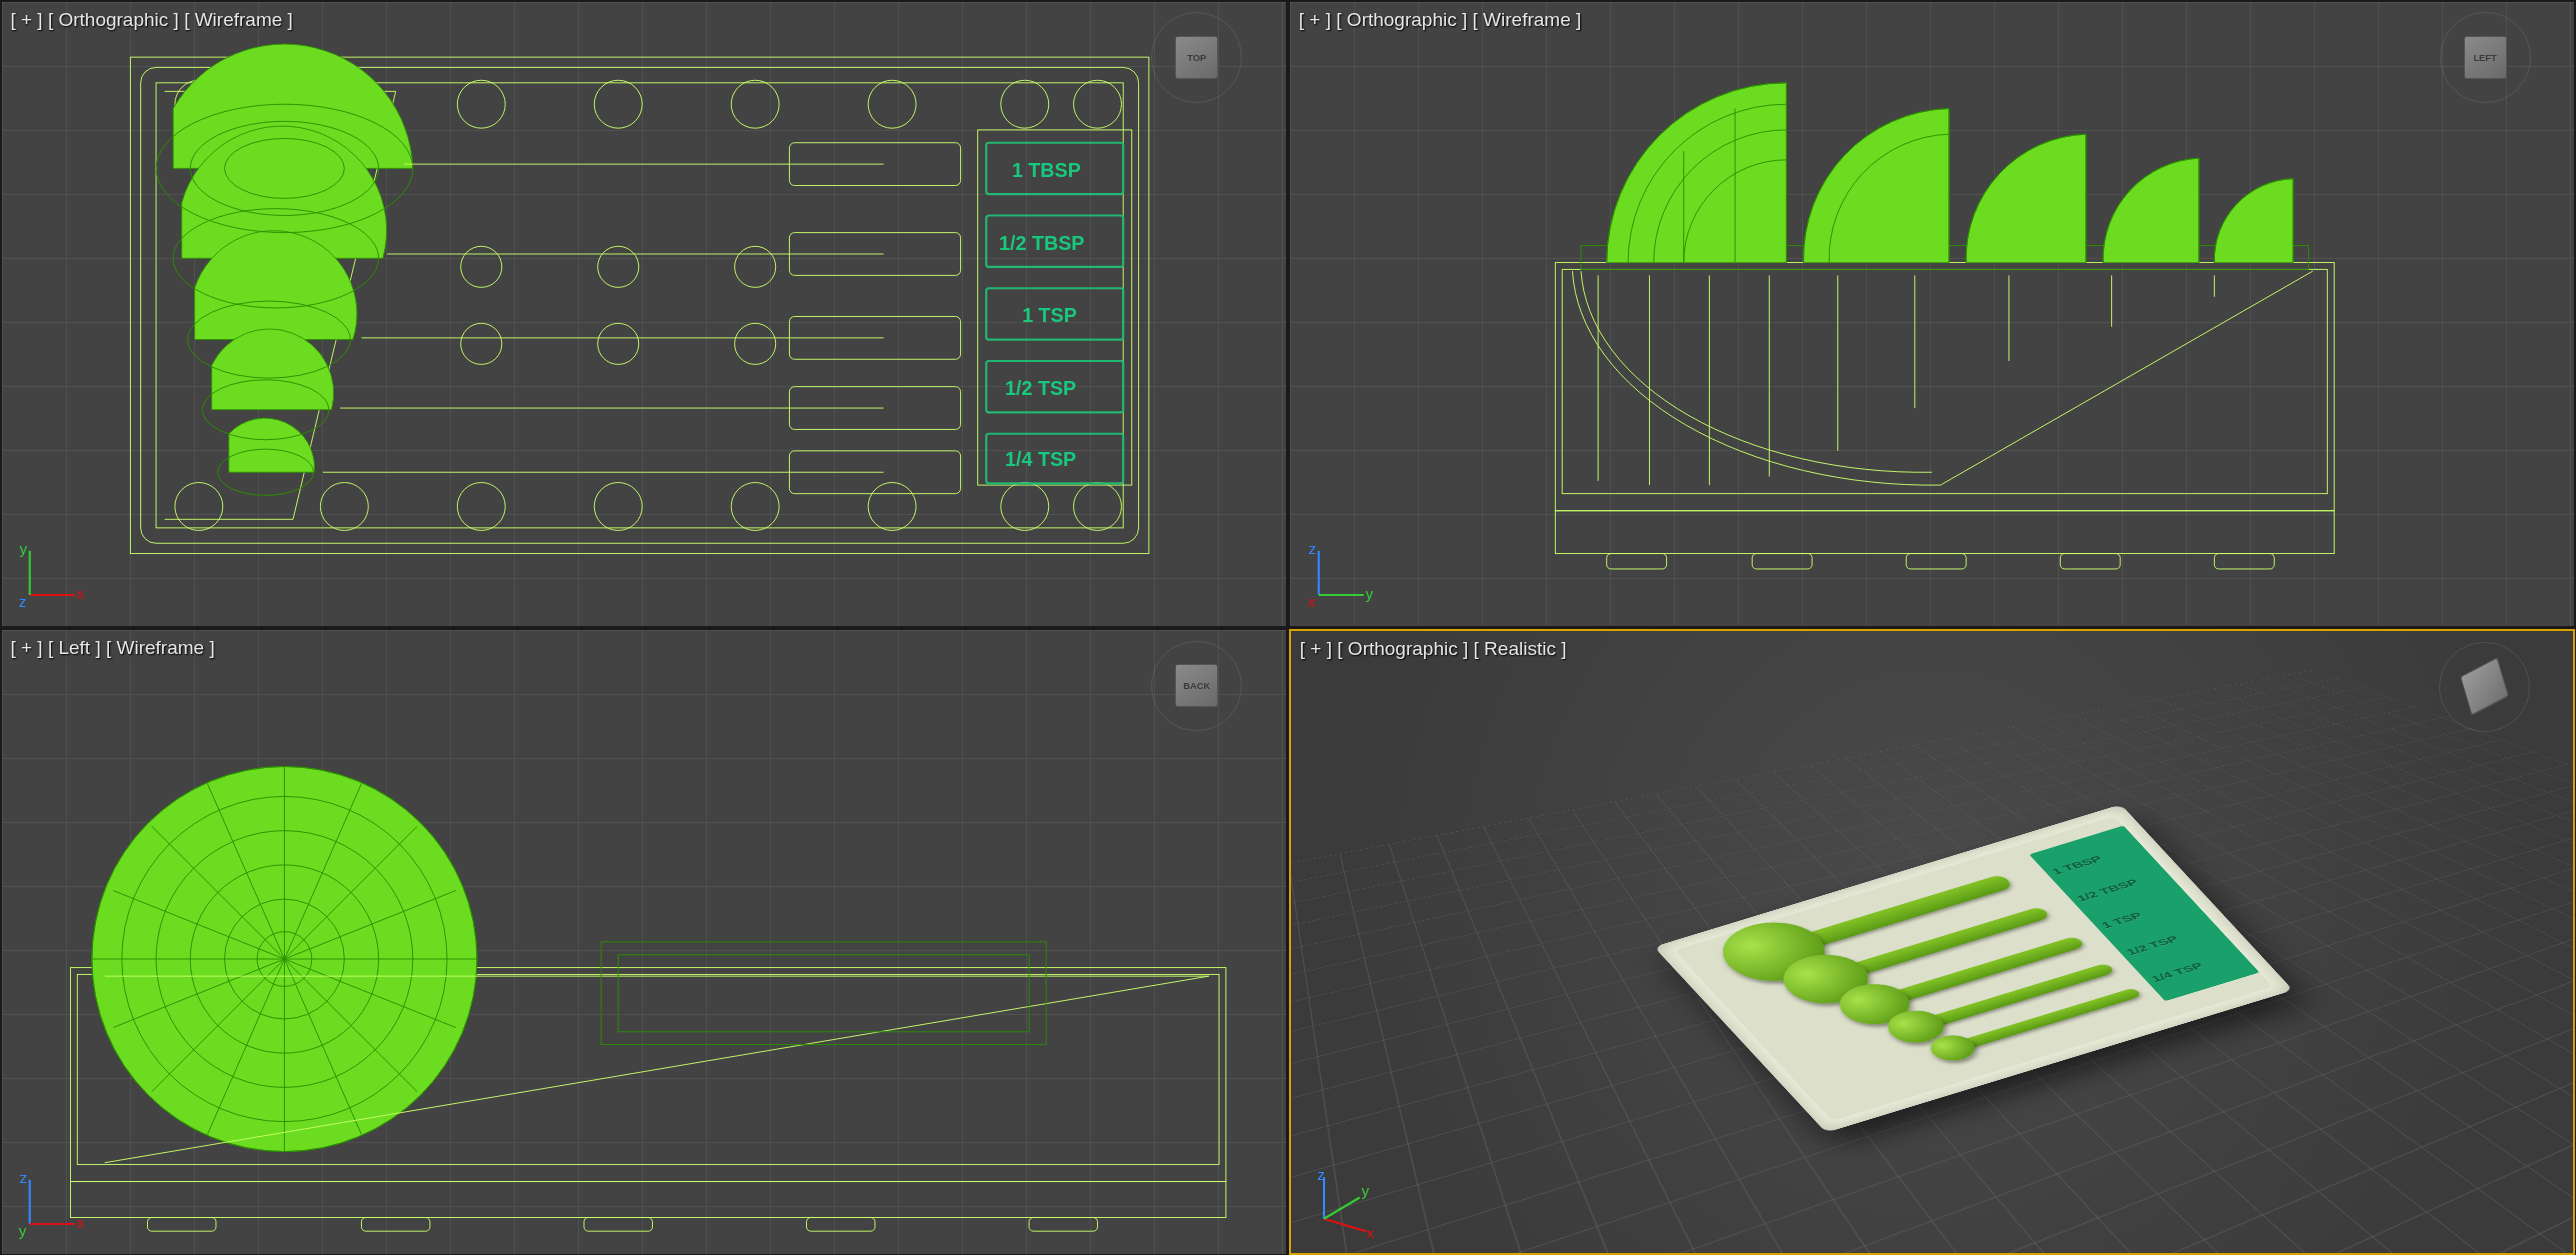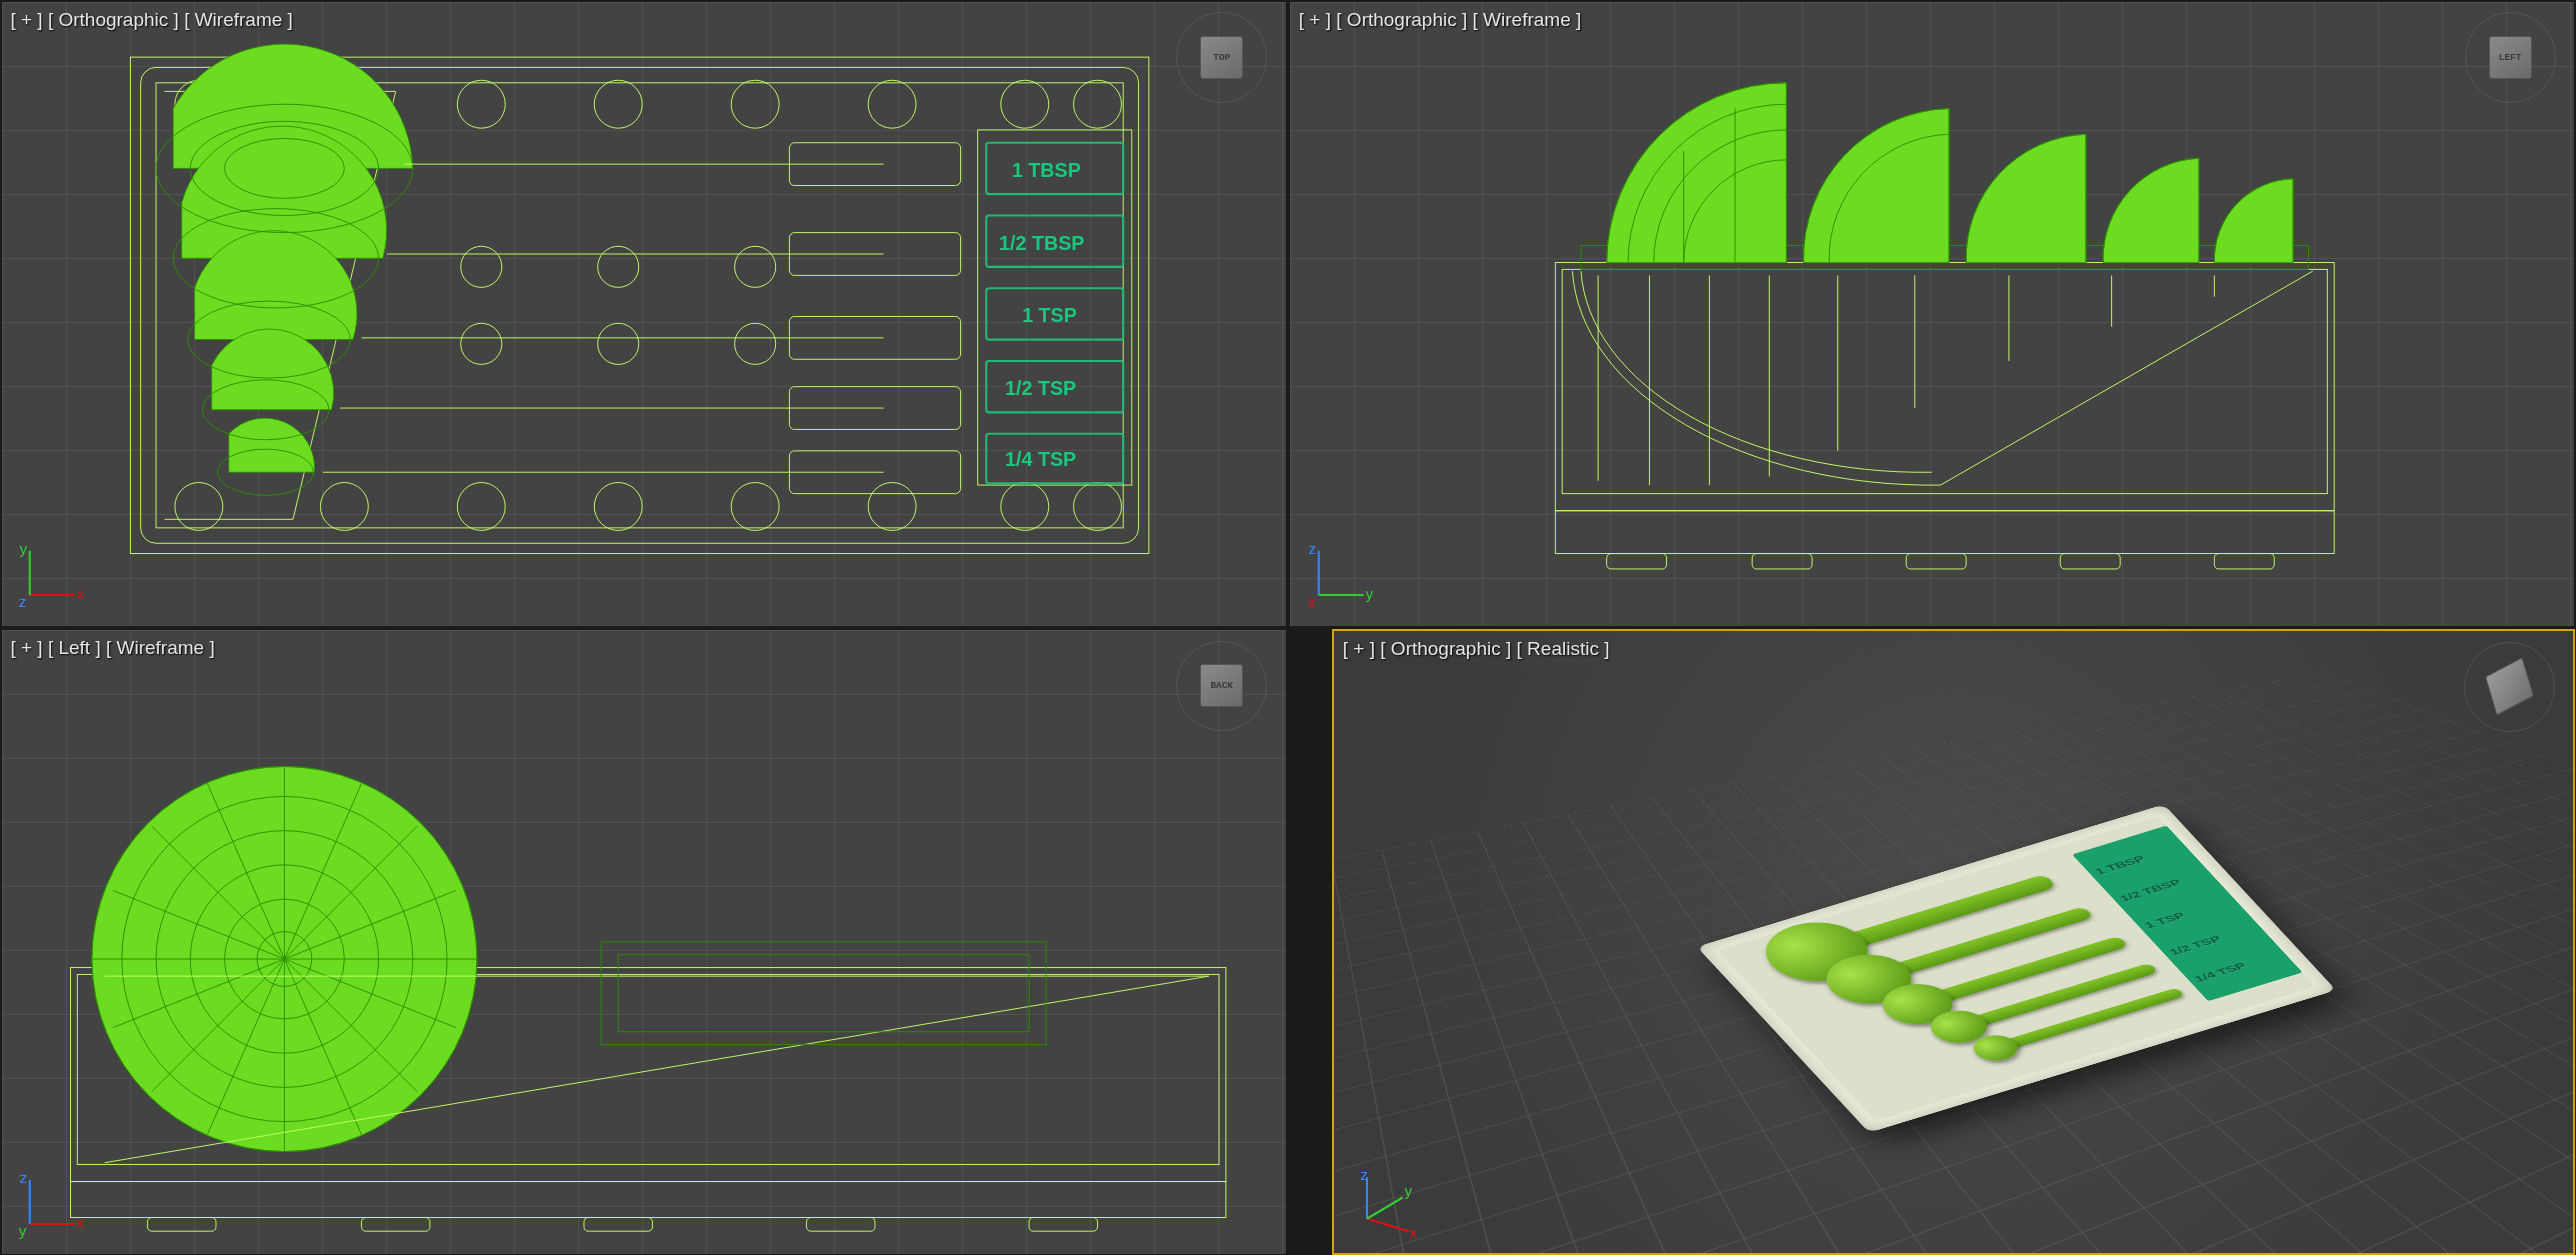--- a/index.html
+++ b/index.html
@@ -23,40 +23,38 @@
     padding: 0.9px;
   }
   .viewport {
     position: relative;
     background: #434343;
     border: 0.9px solid #1a1a1a;
     overflow: hidden;
   }
   .viewport.active {
     border: 2.1px solid #d6a300;
-    margin-left: 43px;
   }
   .vp-label {
     position: absolute;
     top: 6.8px;
     left: 8.5px;
     z-index: 50;
     font-size: 19px;
     color: #e6e6e6;
     text-shadow: 0.9px 0.9px 1.7px #000;
   }
   .vp-label span { cursor: pointer; }
   .viewcube {
     position: absolute;
     top: 25.6px;
-    right: 34px;
+    right: 59px;
     width: 60px;
     height: 60px;
     z-index: 49;
-    font-family: Liberation Mono, monospace;
   }
   .viewcube .ring {
     position: absolute;
     inset: -15.4px;
     border: 1.7px solid rgba(120,120,120,.35);
     border-radius: 50%;
   }
   .viewcube .cube {
     position: absolute;
     top: 8.5px; left: 8.5px;

